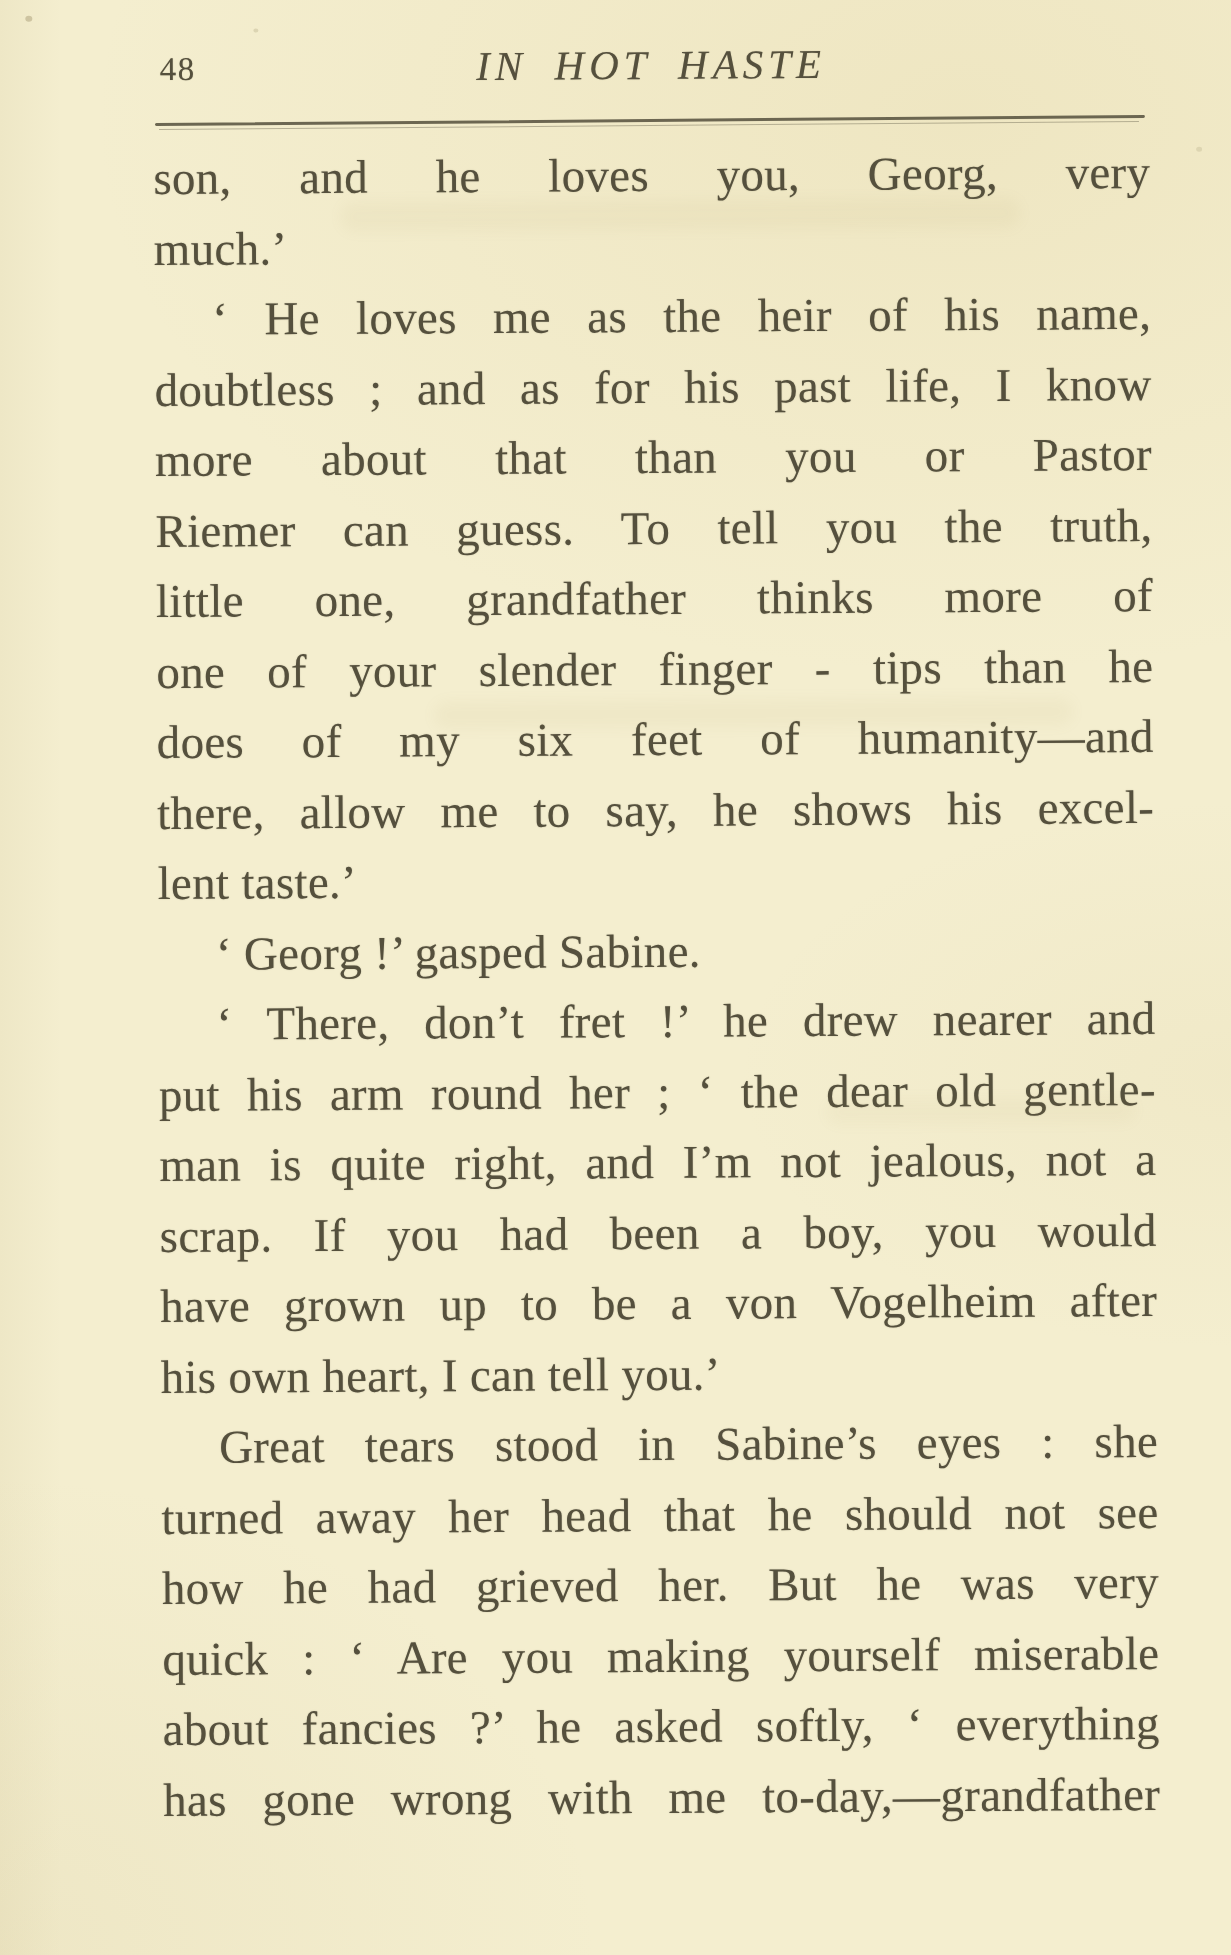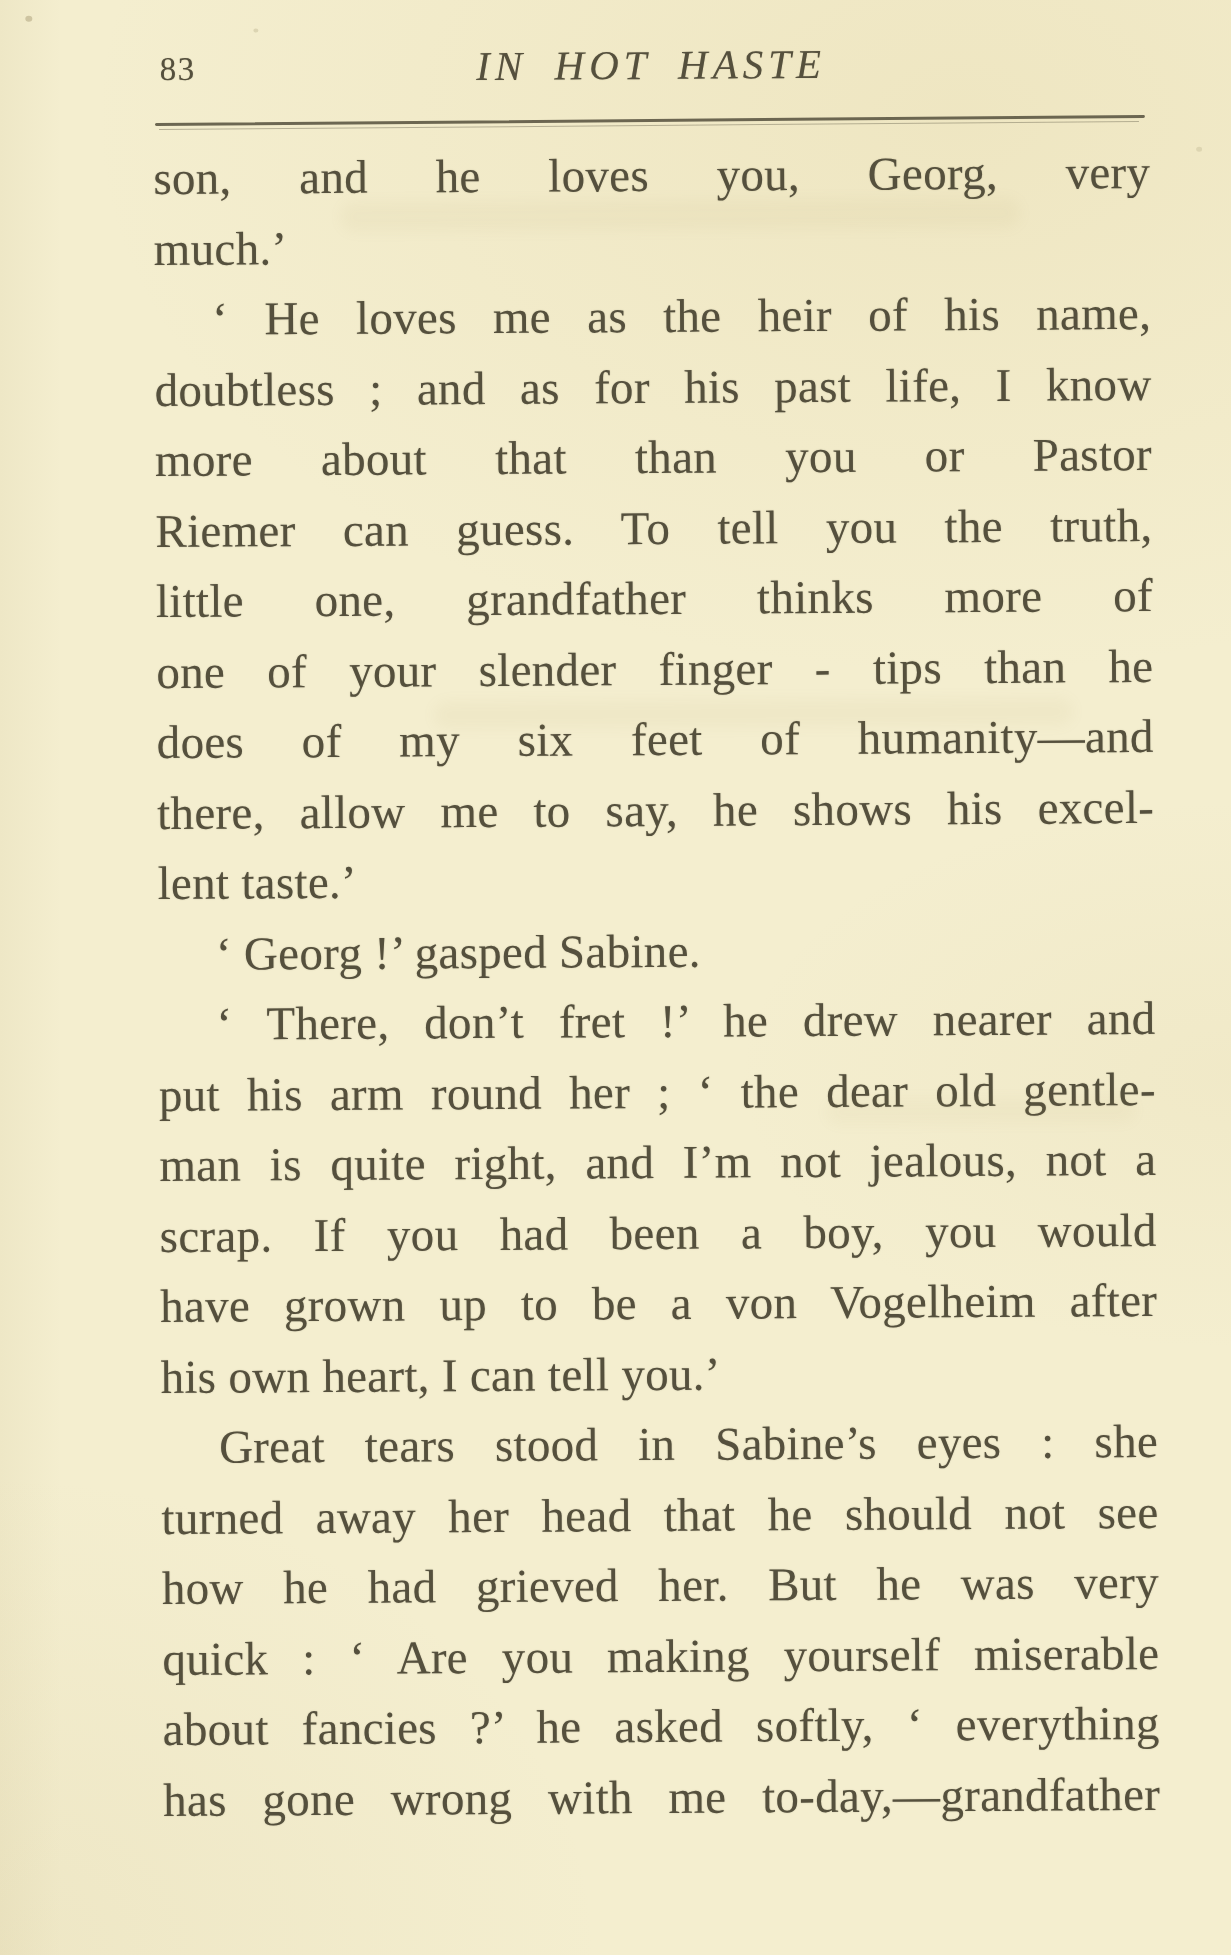--- a/index.html
+++ b/index.html
@@ -97,21 +97,21 @@
   .smudge.m1 { left: 340px; top: 200px;  width: 680px; height: 30px; opacity: 0.055; }
   .smudge.m2 { left: 430px; top: 700px;  width: 640px; height: 28px; opacity: 0.055; }
   .smudge.m3 { left: 820px; top: 1100px; width: 310px; height: 26px; opacity: 0.045; }
 </style>
 </head>
 <body>
 
 <div class="page">
   <div class="content">
 
-    <div class="pagenum">83</div>
+    <div class="pagenum">48</div>
 
     <div class="running-title">IN HOT HASTE</div>
 
     <div class="rule"></div>
 
     <div class="bodytext" id="body">
         <div class="line j">son, and he loves you, Georg, very</div>
         <div class="line">much.’</div>
         <div class="line j ind">‘ He loves me as the heir of his name,</div>
         <div class="line j">doubtless ; and as for his past life, I know</div>

